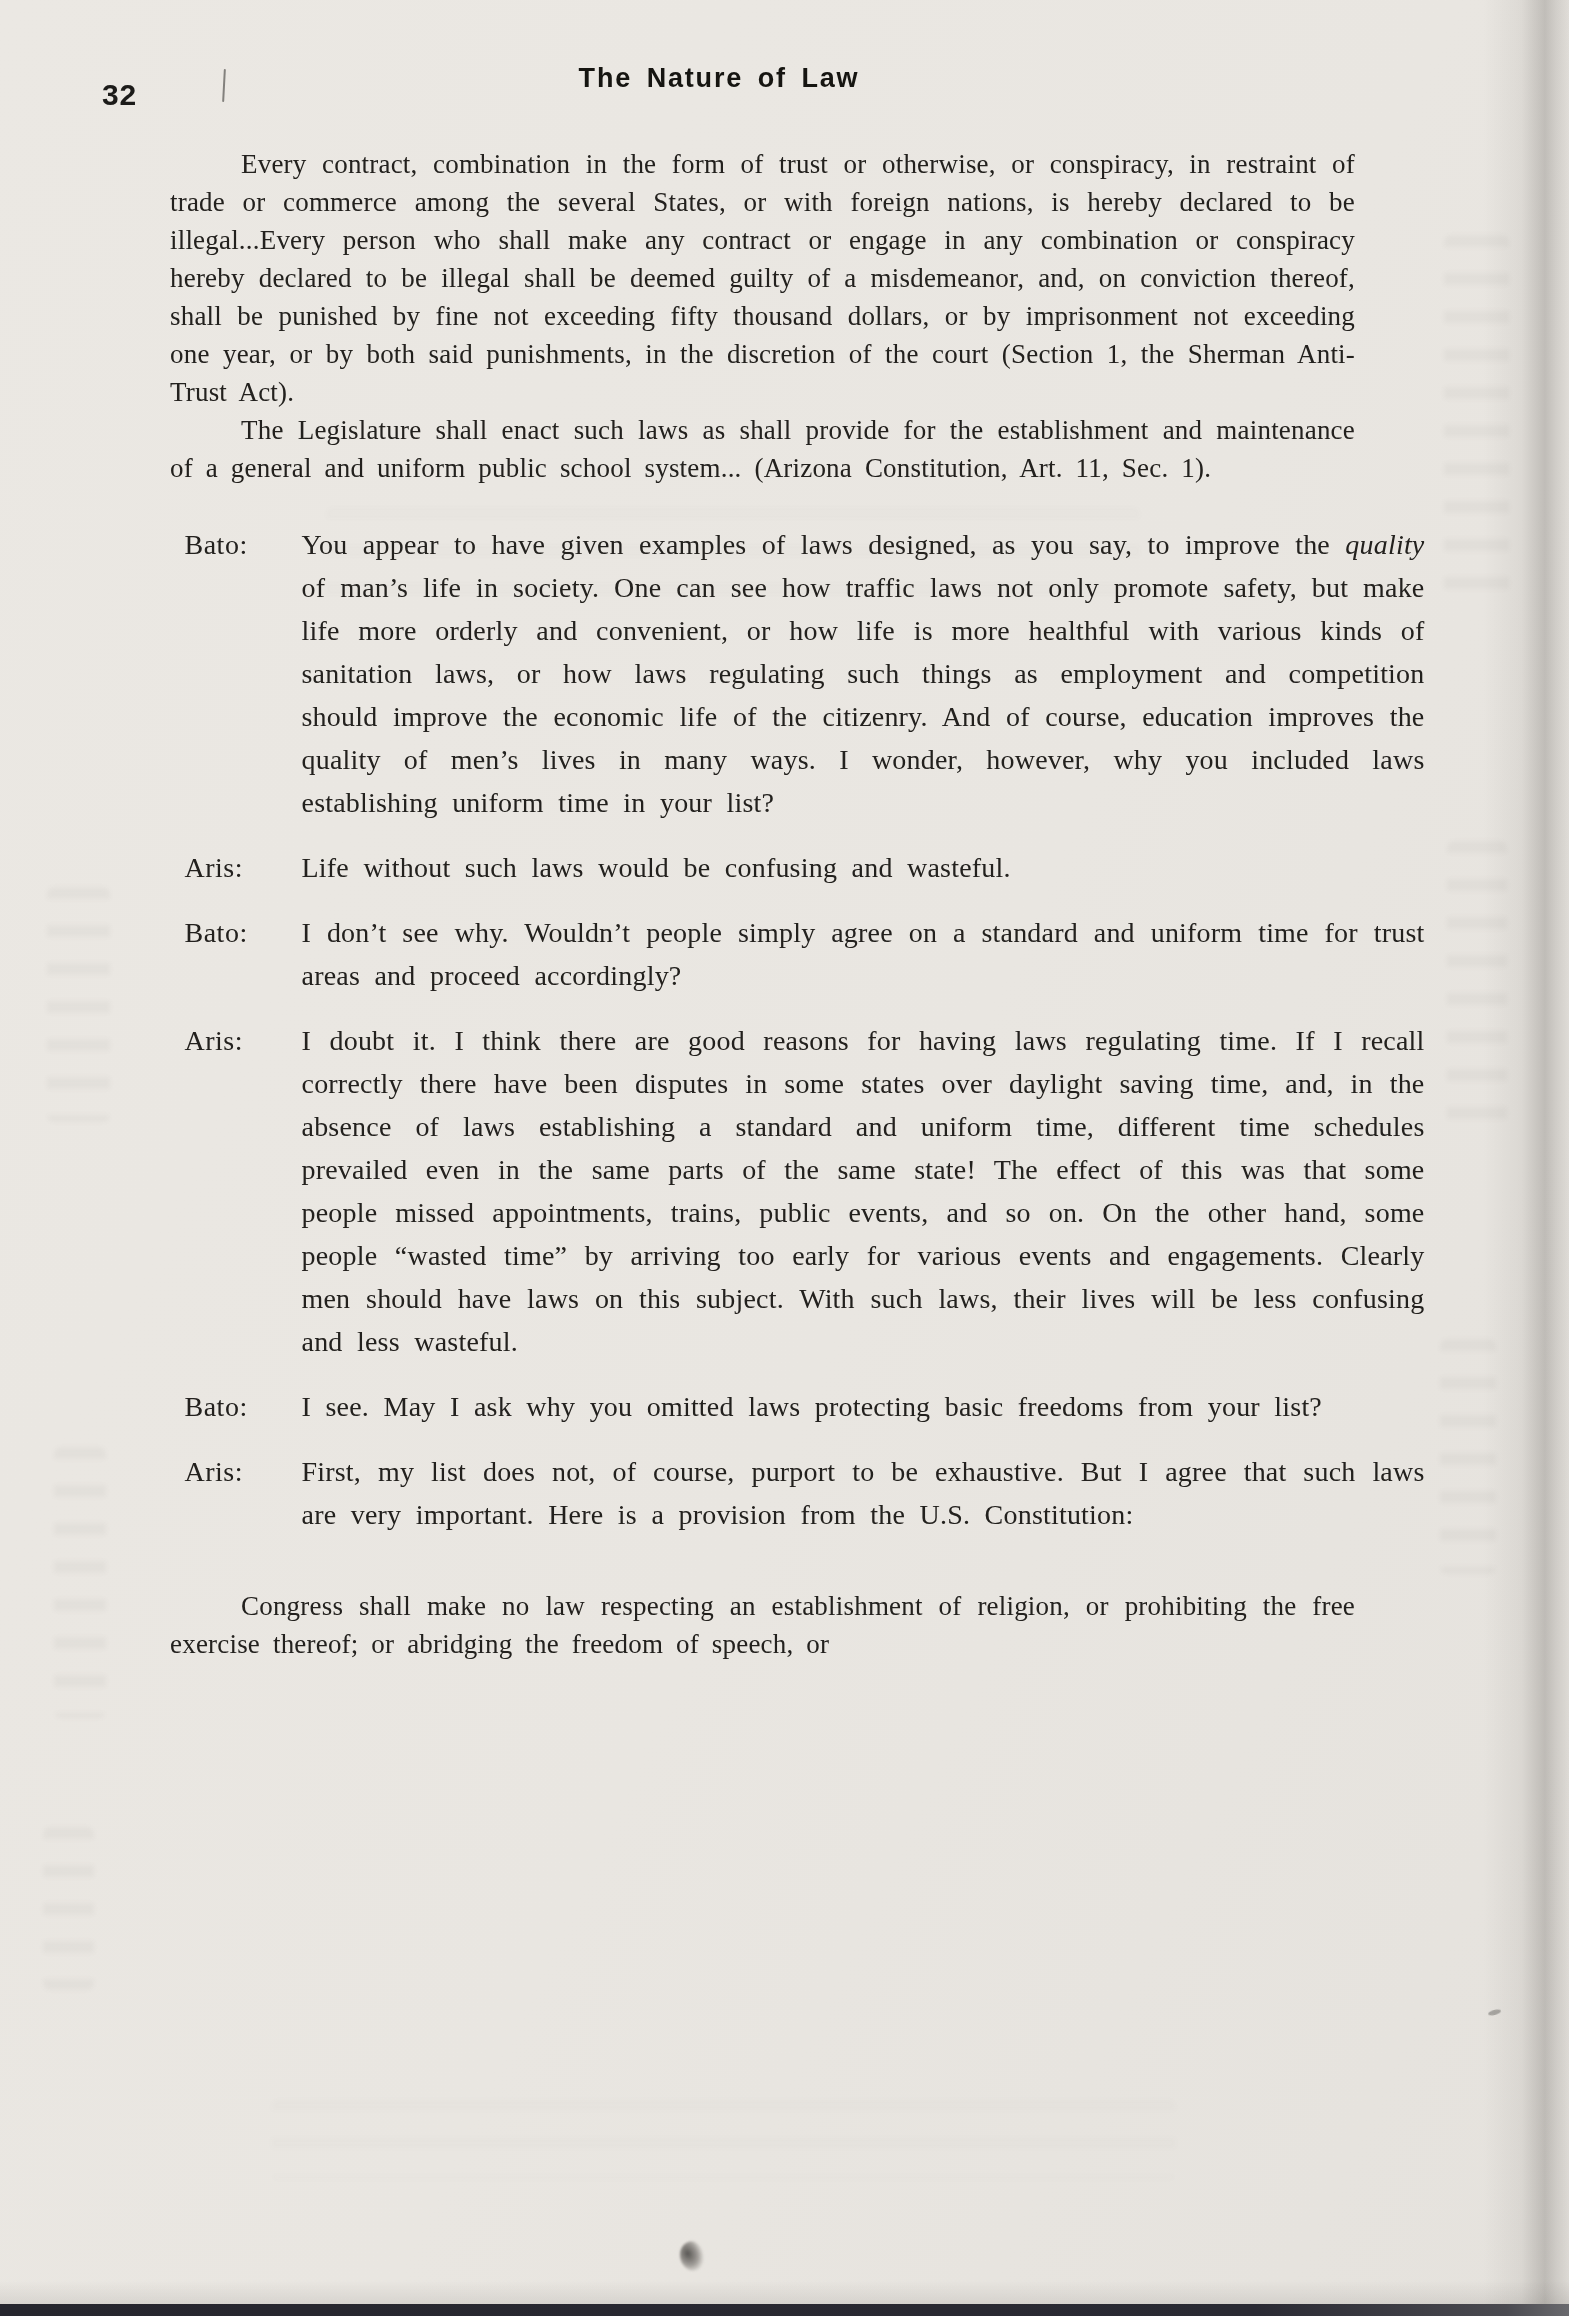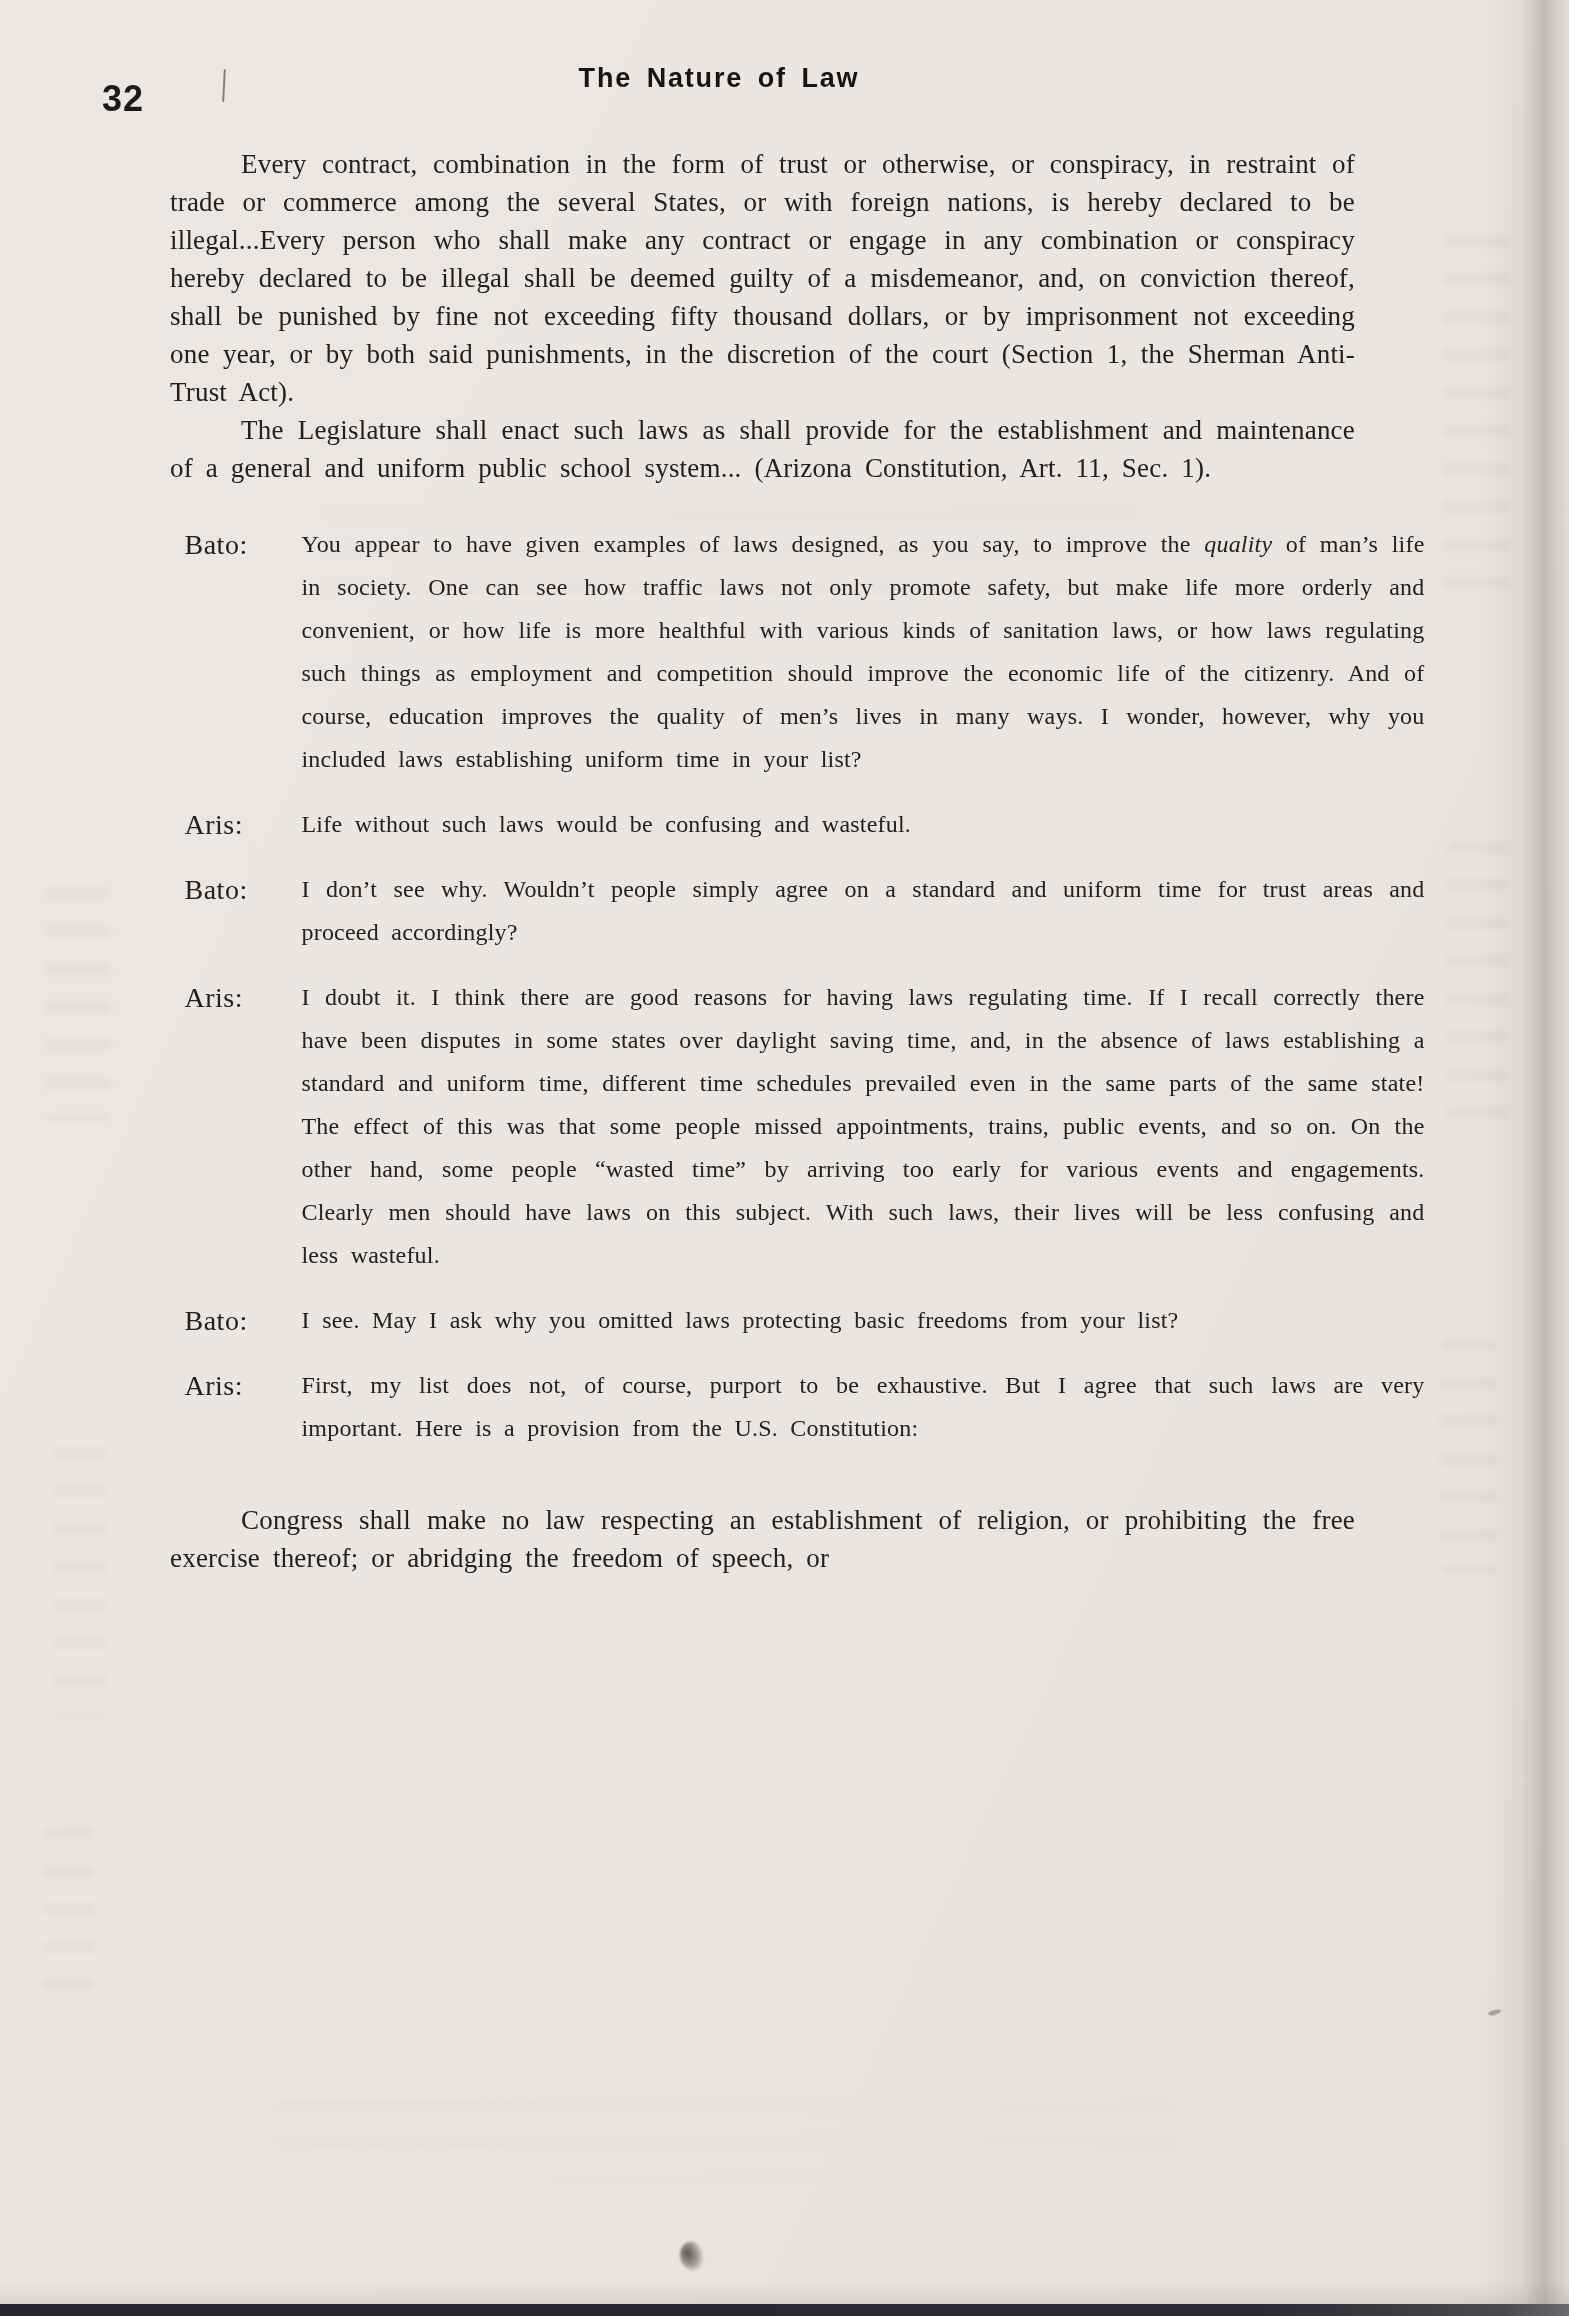--- a/index.html
+++ b/index.html
@@ -18,21 +18,21 @@
     width:1569px;height:2317px;
     overflow:hidden;
     background:linear-gradient(115deg,#ebe8e3 0%,var(--paper,#e9e6e1) 55%,#e5e2dd 100%);
     color:var(--ink,#23211e);
   }
 
   
   .page-number{
     position:absolute;left:102px;top:78px;
     font-family:"Liberation Sans", sans-serif;
-    font-size:36px;font-weight:600;letter-spacing:0.9px;color:#1c1b19;
+    font-size:30px;font-weight:600;letter-spacing:0.9px;color:#1c1b19;
   }
   .running-header{
     position:absolute;left:719px;top:63px;transform:translateX(-50%);
     font-family:"Liberation Sans", sans-serif;
     font-size:27px;font-weight:600;letter-spacing:1.8px;
     word-spacing:5.4px;color:#161511;white-space:nowrap;
   }
 
   
   .content{
@@ -50,21 +50,21 @@
 
   .dialogue{margin-top:36px;margin-left:14.5px;width:1240px;}
   .dialogue-entry{
     display:grid;grid-template-columns:117px 1fr;
     margin-bottom:22px;
   }
   .speaker{
     font-size:28px;line-height:43px;letter-spacing:0.5px;
   }
   .utterance{
-    font-size:24px;line-height:43px;
+    font-size:28px;line-height:43px;
     text-align:justify;word-spacing:0.26em;letter-spacing:0.2px;
   }
   .utterance em{font-style:italic;}
 
   .closing-quote{margin-top:51px;width:1185px;}
   .closing-quote p{
     margin:0;text-indent:71px;
     font-size:27px;line-height:38px;
     text-align:justify;word-spacing:0.22em;letter-spacing:0.2px;
   }

